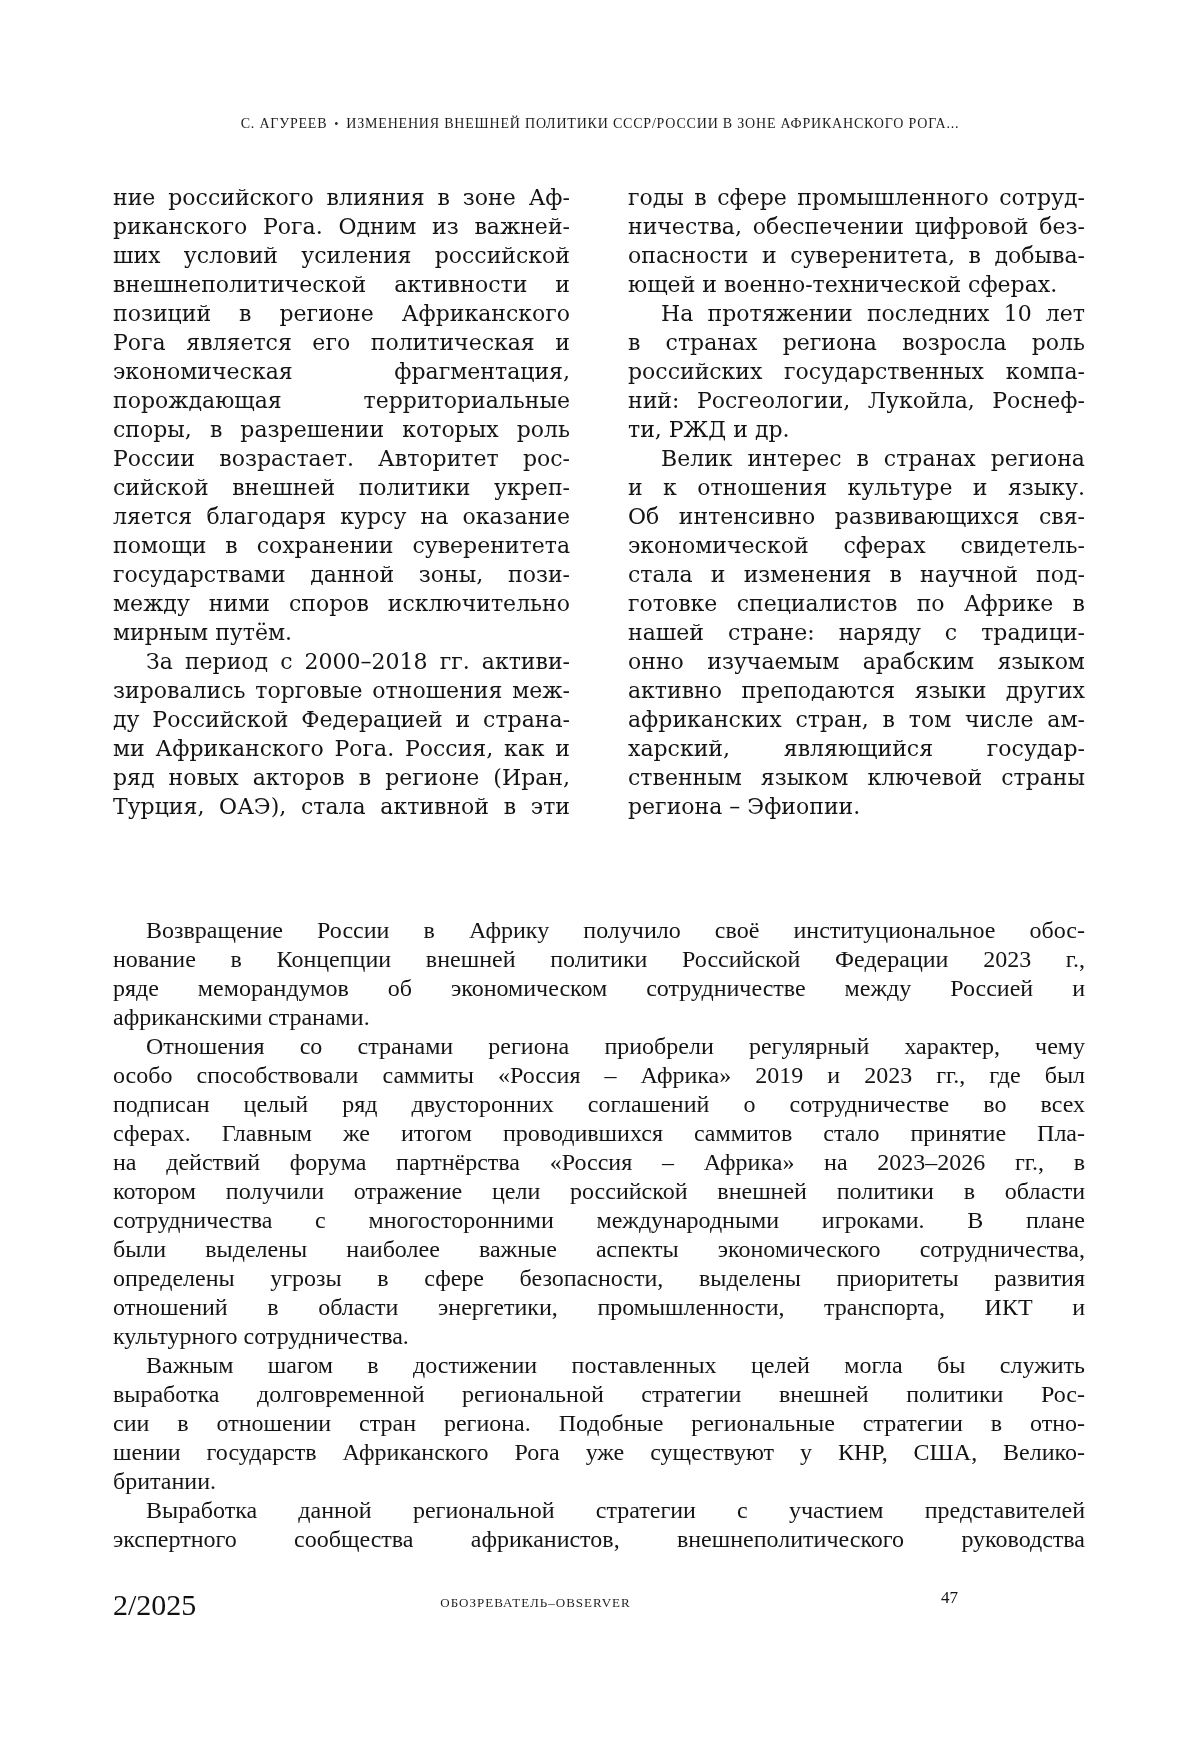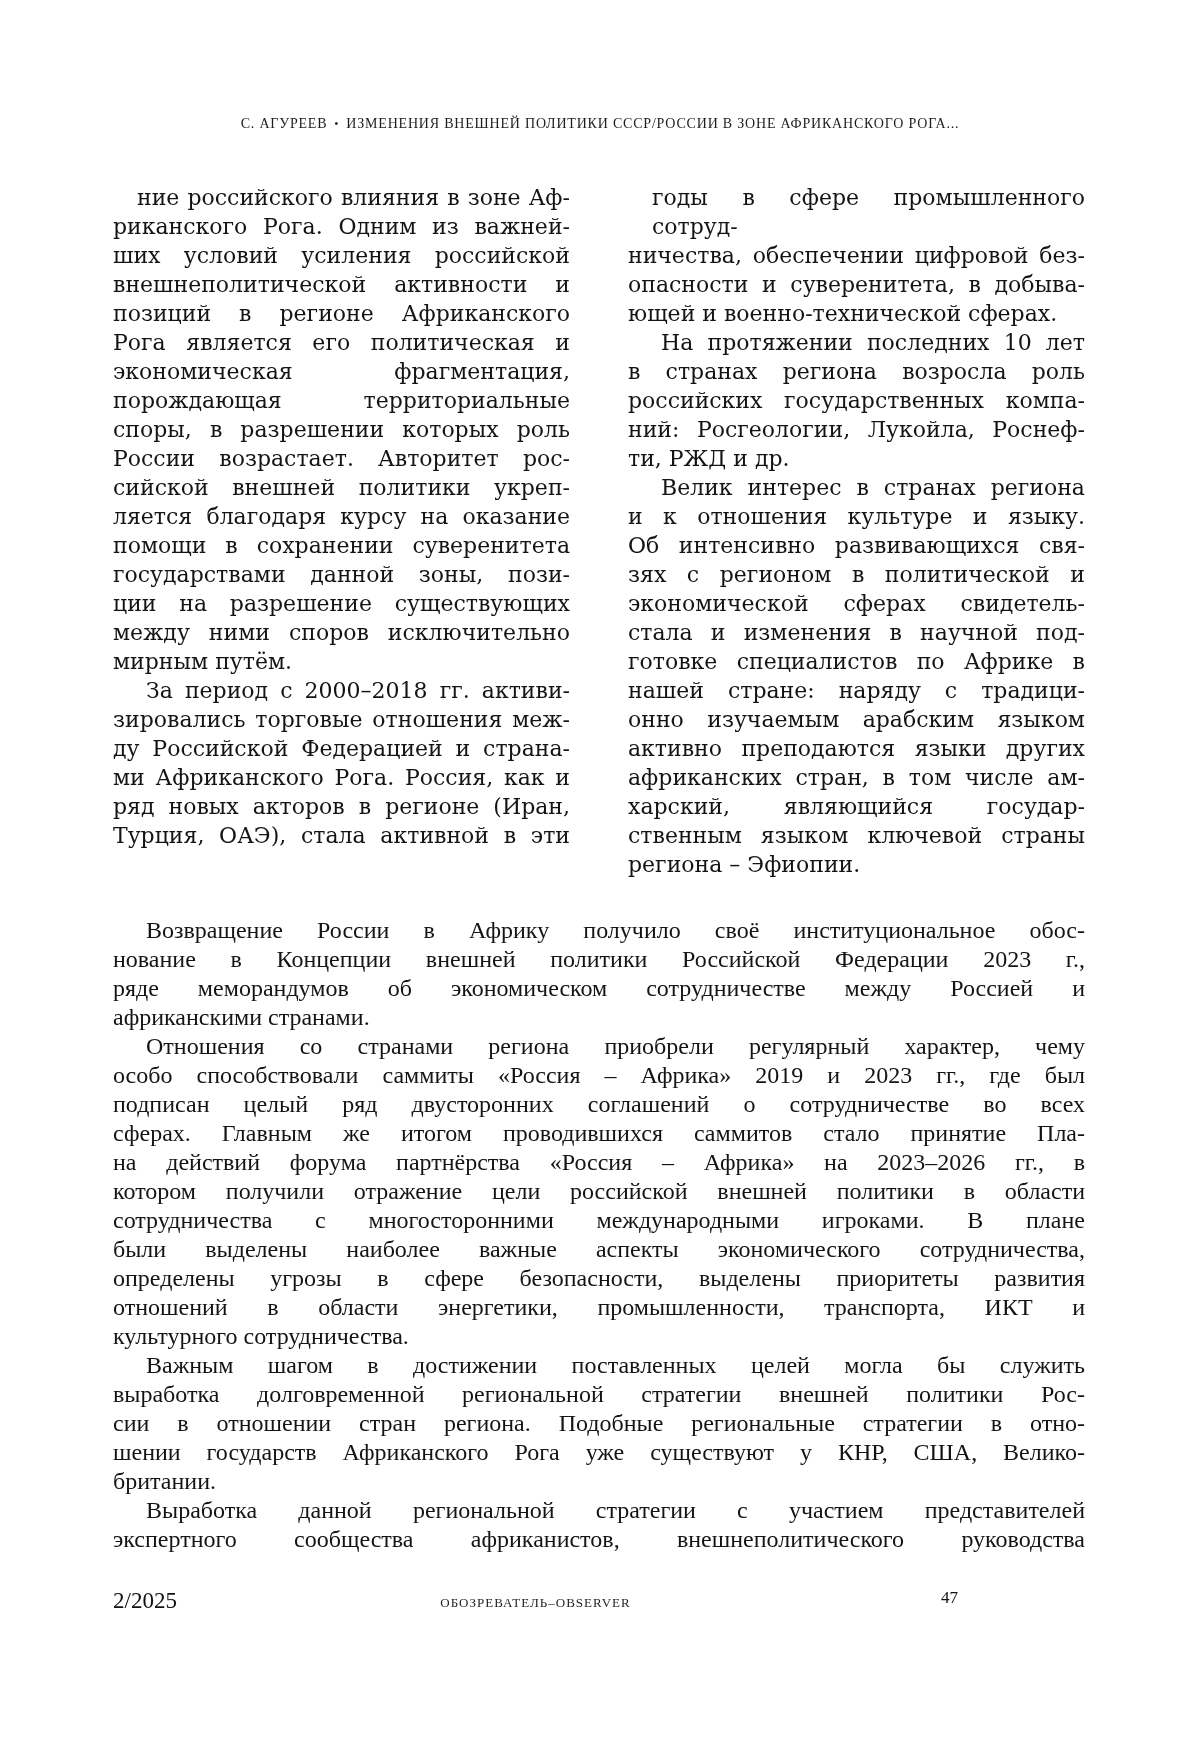--- a/index.html
+++ b/index.html
@@ -48,34 +48,34 @@
     line-height: 29px;
   }
   .para { margin: 0; }
   .para .line {
     text-align: justify;
     text-align-last: justify;
   }
   .para .line:last-child { text-align-last: left; }
   .para.flush .line:last-child { text-align-last: justify; }
   .para .line:first-child { text-indent: 33px; }
-  .para.no-indent .line:first-child { text-indent: 0; margin-left: 24px; }
+  .para.no-indent .line:first-child { text-indent: 0; }
   .footer {
     position: absolute;
     top: 1588px;
     left: 113px;
     width: 845px;
     height: 30px;
   }
   .footer-issue {
     position: absolute;
     left: 0;
     top: 0;
     font-family: "Liberation Serif", serif;
-    font-size: 23px;
+    font-size: 30px;
     color: #111;
   }
   .footer-journal {
     position: absolute;
     left: 50%;
     top: 7px;
     transform: translateX(-50%);
     font-family: "Liberation Serif", serif;
     font-size: 13px;
     letter-spacing: 1px;
@@ -110,21 +110,20 @@
           <div class="line">позиций в регионе Африканского</div>
           <div class="line">Рога является его политическая и</div>
           <div class="line">экономическая фрагментация,</div>
           <div class="line">порождающая территориальные</div>
           <div class="line">споры, в разрешении которых роль</div>
           <div class="line">России возрастает. Авторитет рос-</div>
           <div class="line">сийской внешней политики укреп-</div>
           <div class="line">ляется благодаря курсу на оказание</div>
           <div class="line">помощи в сохранении суверенитета</div>
           <div class="line">государствами данной зоны, пози-</div>
-          <div class="line">ции на разрешение существующих</div>
           <div class="line">между ними споров исключительно</div>
           <div class="line">мирным путём.</div>
         </div>
         <div class="para flush">
           <div class="line">За период с 2000–2018 гг. активи-</div>
           <div class="line">зировались торговые отношения меж-</div>
           <div class="line">ду Российской Федерацией и страна-</div>
           <div class="line">ми Африканского Рога. Россия, как и</div>
           <div class="line">ряд новых акторов в регионе (Иран,</div>
           <div class="line">Турция, ОАЭ), стала активной в эти</div>
@@ -141,21 +140,20 @@
           <div class="line">На протяжении последних 10 лет</div>
           <div class="line">в странах региона возросла роль</div>
           <div class="line">российских государственных компа-</div>
           <div class="line">ний: Росгеологии, Лукойла, Роснеф-</div>
           <div class="line">ти, РЖД и др.</div>
         </div>
         <div class="para">
           <div class="line">Велик интерес в странах региона</div>
           <div class="line">и к отношения культуре и языку.</div>
           <div class="line">Об интенсивно развивающихся свя-</div>
-          <div class="line">зях с регионом в политической и</div>
           <div class="line">экономической сферах свидетель-</div>
           <div class="line">стала и изменения в научной под-</div>
           <div class="line">готовке специалистов по Африке в</div>
           <div class="line">нашей стране: наряду с традици-</div>
           <div class="line">онно изучаемым арабским языком</div>
           <div class="line">активно преподаются языки других</div>
           <div class="line">африканских стран, в том числе ам-</div>
           <div class="line">харский, являющийся государ-</div>
           <div class="line">ственным языком ключевой страны</div>
           <div class="line">региона – Эфиопии.</div>

